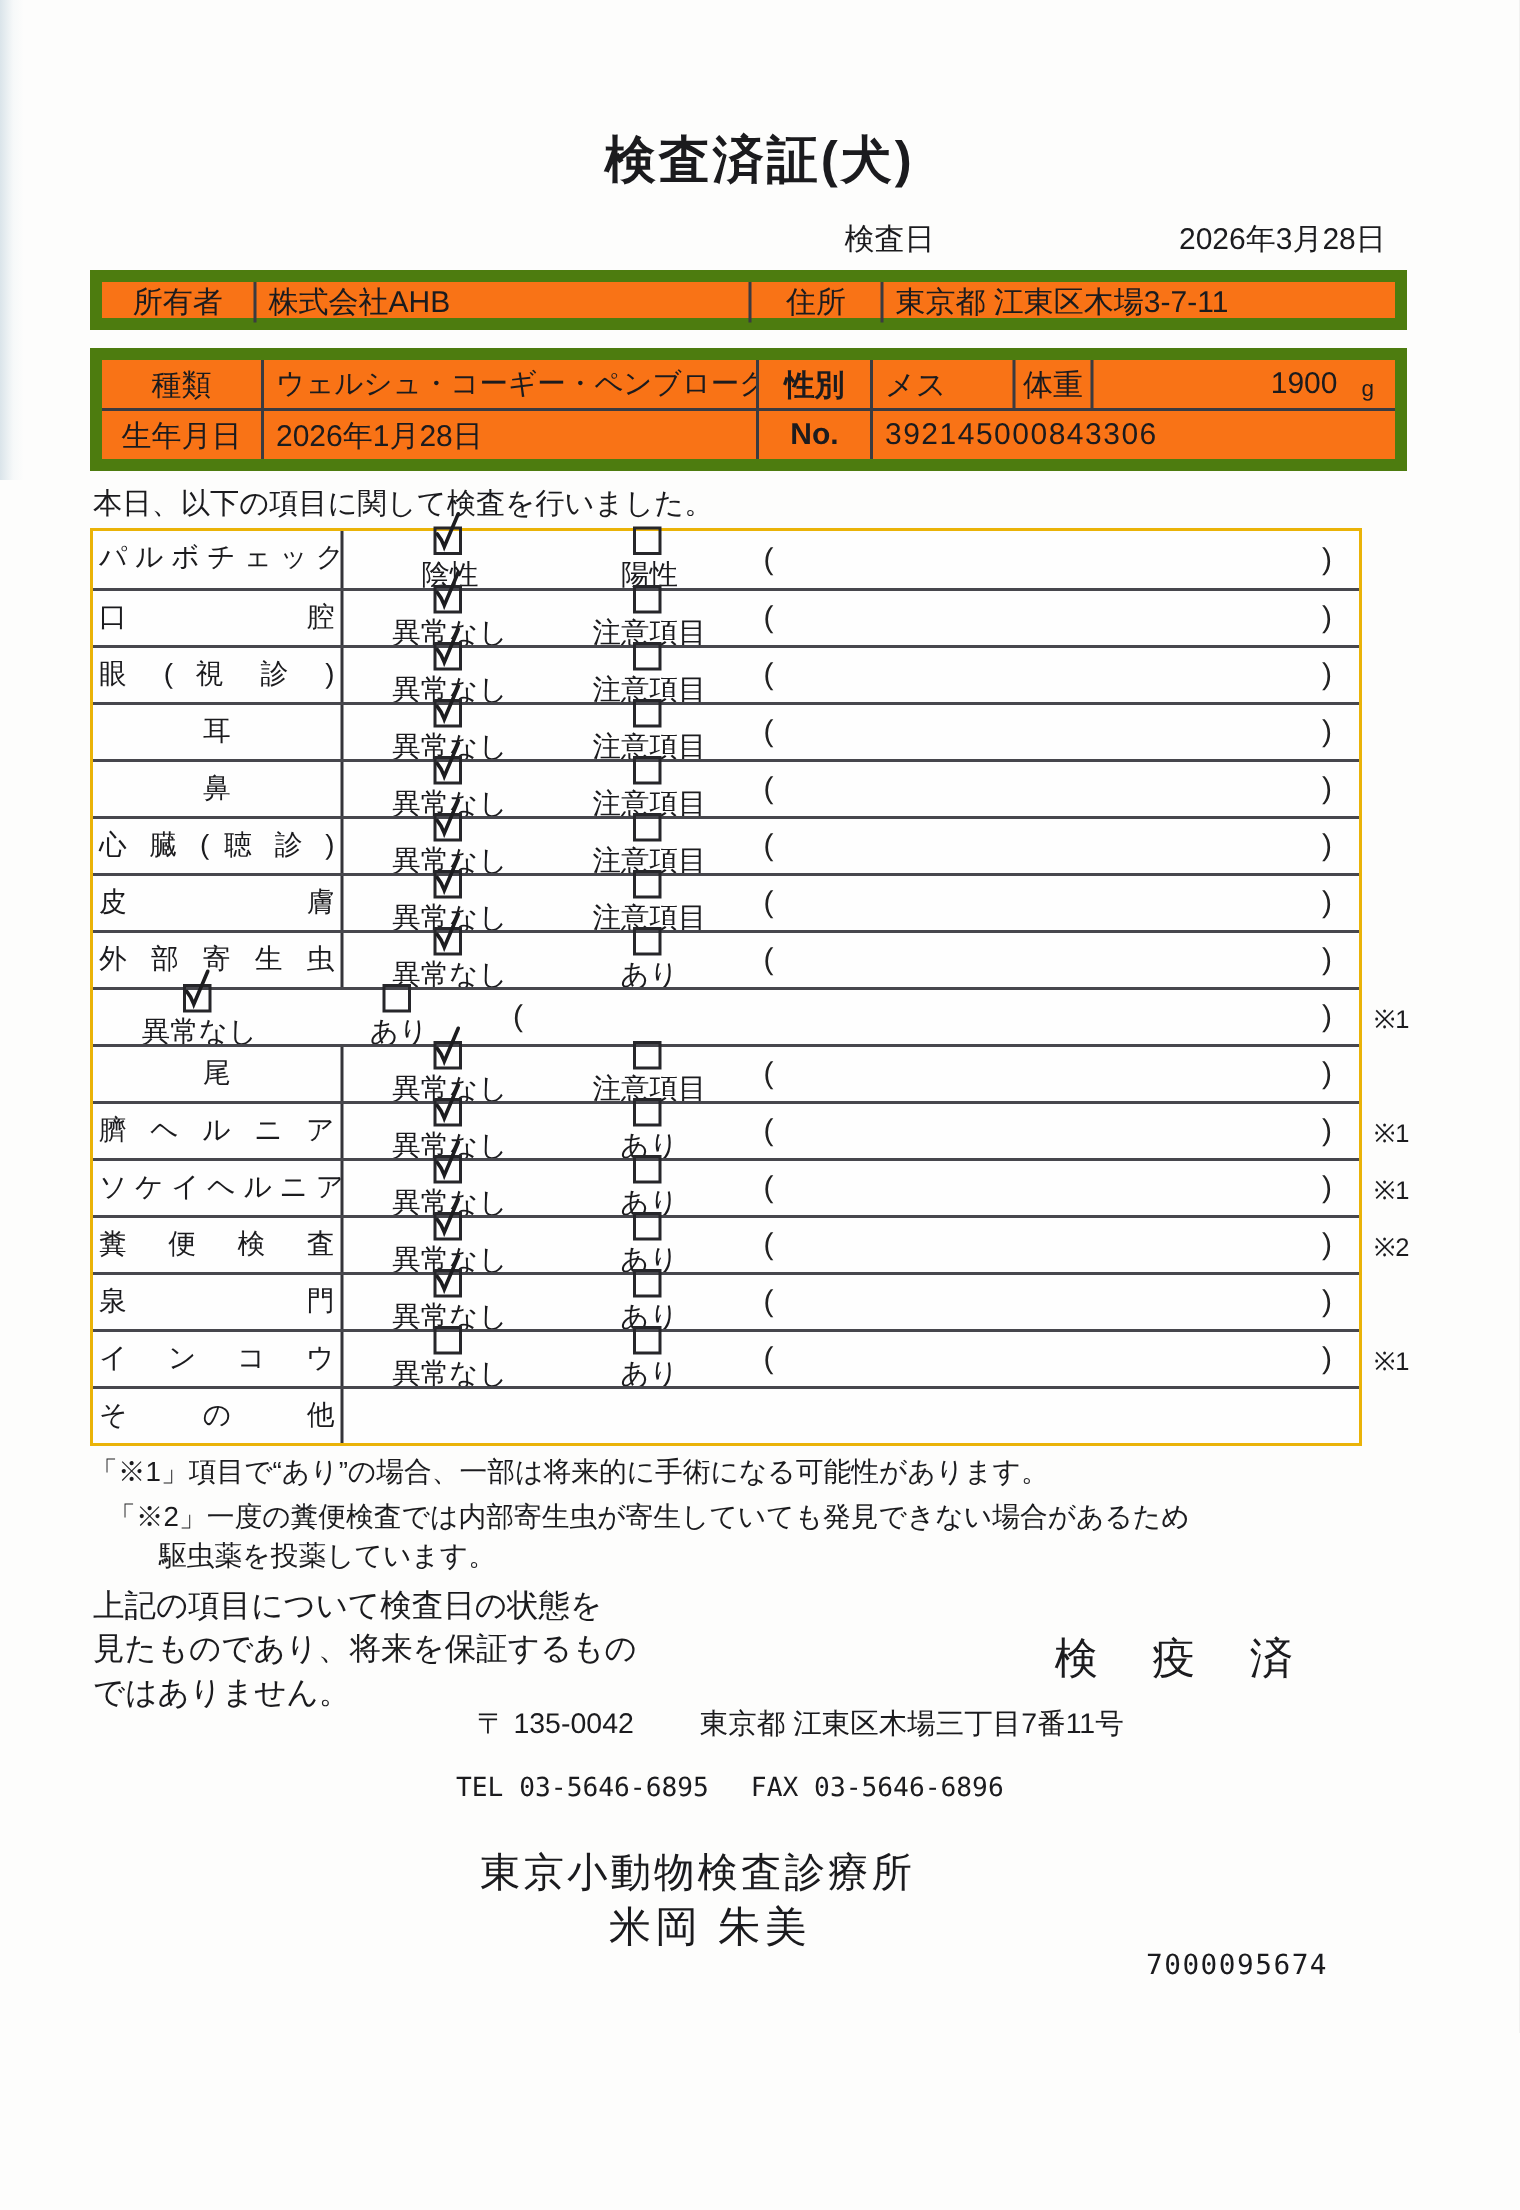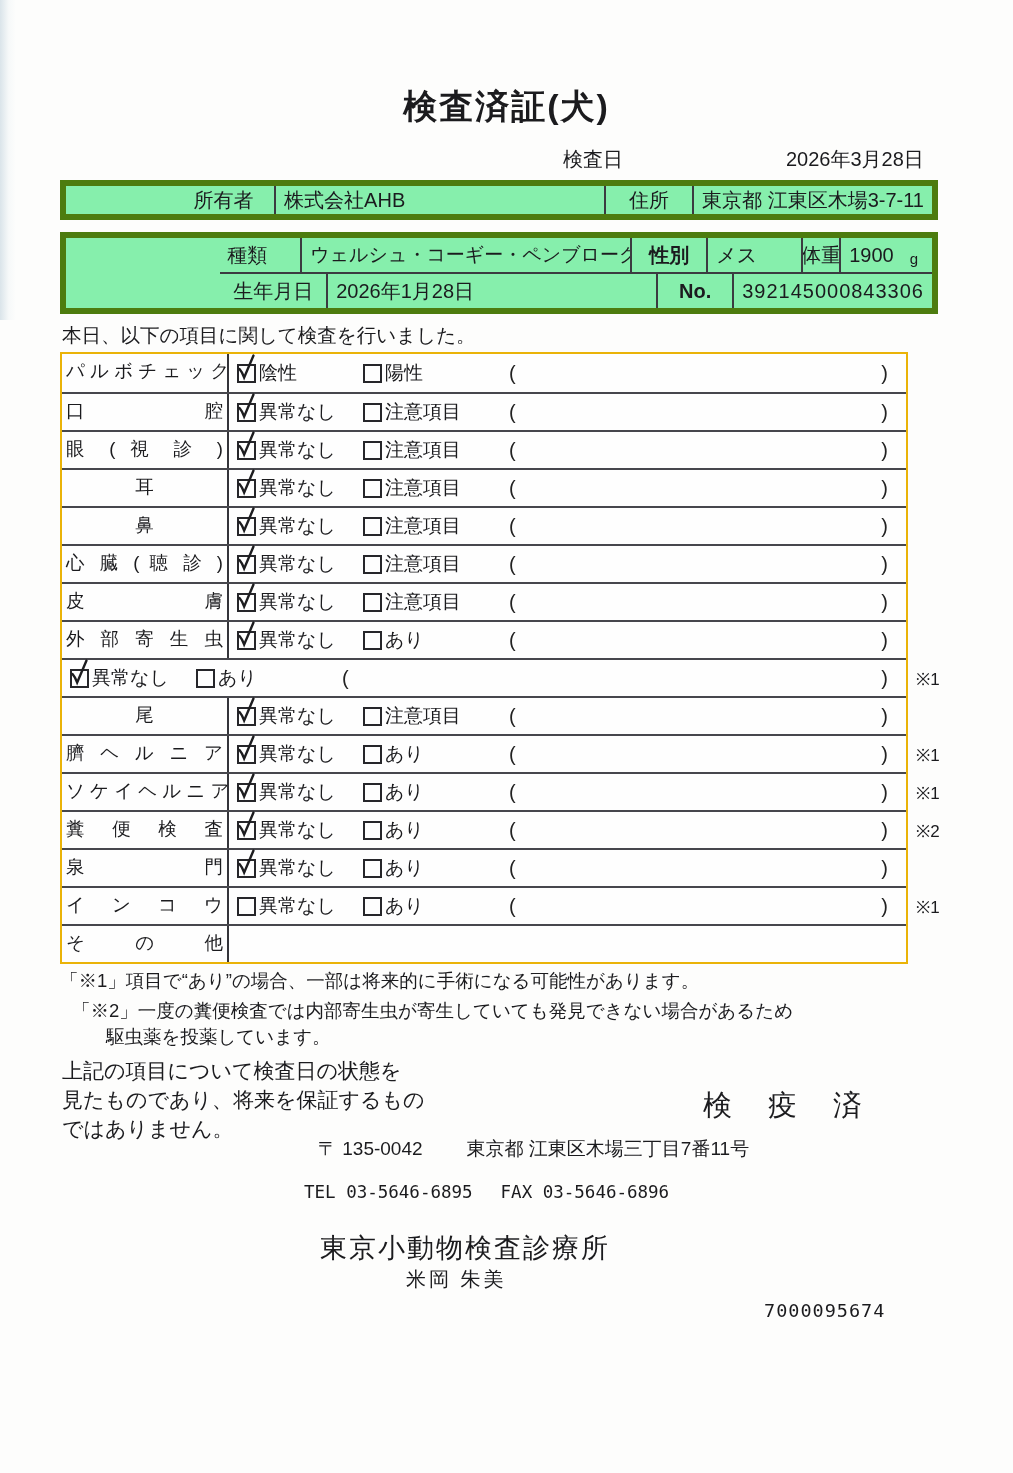--- a/index.html
+++ b/index.html
@@ -15,34 +15,34 @@
   }
   #doc-title{
     left:0; top:84px; width:1013px; text-align:center;
     font-size:34px; font-weight:600; letter-spacing:2px;
   }
   .hdr-label{font-size:20px;}
   #inspection-date-label{left:563px; top:146px;}
   #inspection-date{left:786px; top:146px; font-size:20px;}
 
   
-  .info-table{border:6px solid #4d7c0f; box-sizing:border-box; display:flex; flex-direction:column; background:#86efac;align-items:flex-end;}
+  .info-table{border:8px solid #4d7c0f; box-sizing:border-box; display:flex; flex-direction:column; background:#f97316;}
   .info-row{display:flex; flex:1;}
   .info-row + .info-row{border-top:2px solid #3b3b40;}
   .cell{box-sizing:border-box; display:flex; align-items:center; font-size:20px; padding:0 8px; overflow:hidden; white-space:nowrap;}
   .cell.lab{justify-content:center; border-right:2px solid #3b3b40;}
   .cell.val{justify-content:flex-start;}
   #owner-table{left:60px; top:180px; width:878px; height:40px;}
   #owner-table .c1{width:103px;} #owner-table .c2{width:330px; border-right:2px solid #3b3b40;}
   #owner-table .c3{width:88px;}  #owner-table .c4{flex:1;}
   #animal-table{left:60px; top:232px; width:878px; height:82px;}
   #animal-table .c1{width:108px;} #animal-table .c2{width:330px; border-right:2px solid #3b3b40;}
   #animal-table .c3{width:76px;font-weight:bold;}
   #animal-table .r1 .c4{width:95px; border-right:2px solid #3b3b40;}
-  #animal-table .r1 .c5{width:38px; border-right:2px solid #3b3b40; justify-content:center;}
+  #animal-table .r1 .c5{width:52px; border-right:2px solid #3b3b40; justify-content:center;}
   #animal-table .r1 .c6{flex:1; justify-content:flex-end; padding-right:14px;}
   #animal-table .r2 .c4{flex:1;border-radius:15px;}
   #weight-unit{font-size:15px; margin-left:16px; position:relative; top:3px;}
   #breed-value{font-size:19px;}
   #no-value{letter-spacing:1px;}
 
   #intro-line{left:62px; top:322px; font-size:19.5px;}
 
   
   #exam-table{
@@ -52,21 +52,21 @@
   .exam-row{position:relative; display:flex; height:38px; box-sizing:border-box;}
   .exam-row + .exam-row{border-top:2px solid #47474d;}
   .exam-label{
     width:167px; box-sizing:border-box; border-right:2px solid #34343a;
     font-size:18.5px; line-height:34px; padding:0 4px; white-space:nowrap; overflow:hidden;
     text-align:justify; text-align-last:justify;
   }
   .exam-label.center{text-align:center; text-align-last:center;}
   .exam-label.condensed{font-size:17.5px; letter-spacing:-1px;}
   .exam-content{flex:1; display:flex; align-items:center;}
-  .opt{display:flex; align-items:center; font-size:19px; white-space:nowrap;}
+  .opt{display:flex; align-items:center; font-size:19px; white-space:nowrap;flex-direction:column;}
   .opt1{margin-left:8px; width:126px;}
   .opt2{width:140px;}
   .cbx{
     position:relative; display:inline-block; width:15px; height:15px;
     border:2px solid #26262a; margin-right:3px; flex:none;
   }
   .cbx svg{position:absolute; left:-4px; top:-15px; overflow:visible;}
   .paren-zone{flex:1; display:flex; justify-content:space-between; align-items:center;
     font-size:20px; padding:0 18px 0 6px; color:#222;}
   .row-note{position:absolute; left:calc(100% + 10px); top:7px; font-size:17px; white-space:nowrap;}
@@ -76,21 +76,21 @@
   #note1{left:60px; top:968px;}
   #note2{left:72px; top:998px;}
   #note2b{left:106px; top:1024px;}
   #disclaimer{left:62px; top:1056px; font-size:21px; font-weight:500; line-height:29px;}
   #stamp{left:703px; top:1086px; font-size:29px; font-weight:500; letter-spacing:14px; white-space:nowrap;}
 
   
   #postal-line{left:318px; top:1136px; font-size:19px; display:flex; gap:44px; white-space:nowrap;}
   #tel-line{left:304px; top:1182px; font-size:17.5px; font-family:"DejaVu Sans Mono", monospace; display:flex; gap:28px; white-space:nowrap;}
   #clinic-name{left:320px; top:1230px; font-size:27px; font-weight:500; letter-spacing:2px; white-space:nowrap;}
-  #person-name{left:406px; top:1266px; font-size:20px; letter-spacing:3px; white-space:nowrap;}
+  #person-name{left:406px; top:1266px; font-size:28px; letter-spacing:3px; white-space:nowrap;}
   #serial-number{left:764px; top:1300px; font-size:18.5px; font-family:"DejaVu Sans Mono", monospace; letter-spacing:1px;}
 </style>
 </head>
 <body>
 
 <div id="page">
   <div class="abs" id="scan-edge"></div>
 
   <div class="abs" id="doc-title">検査済証(犬)</div>
 

